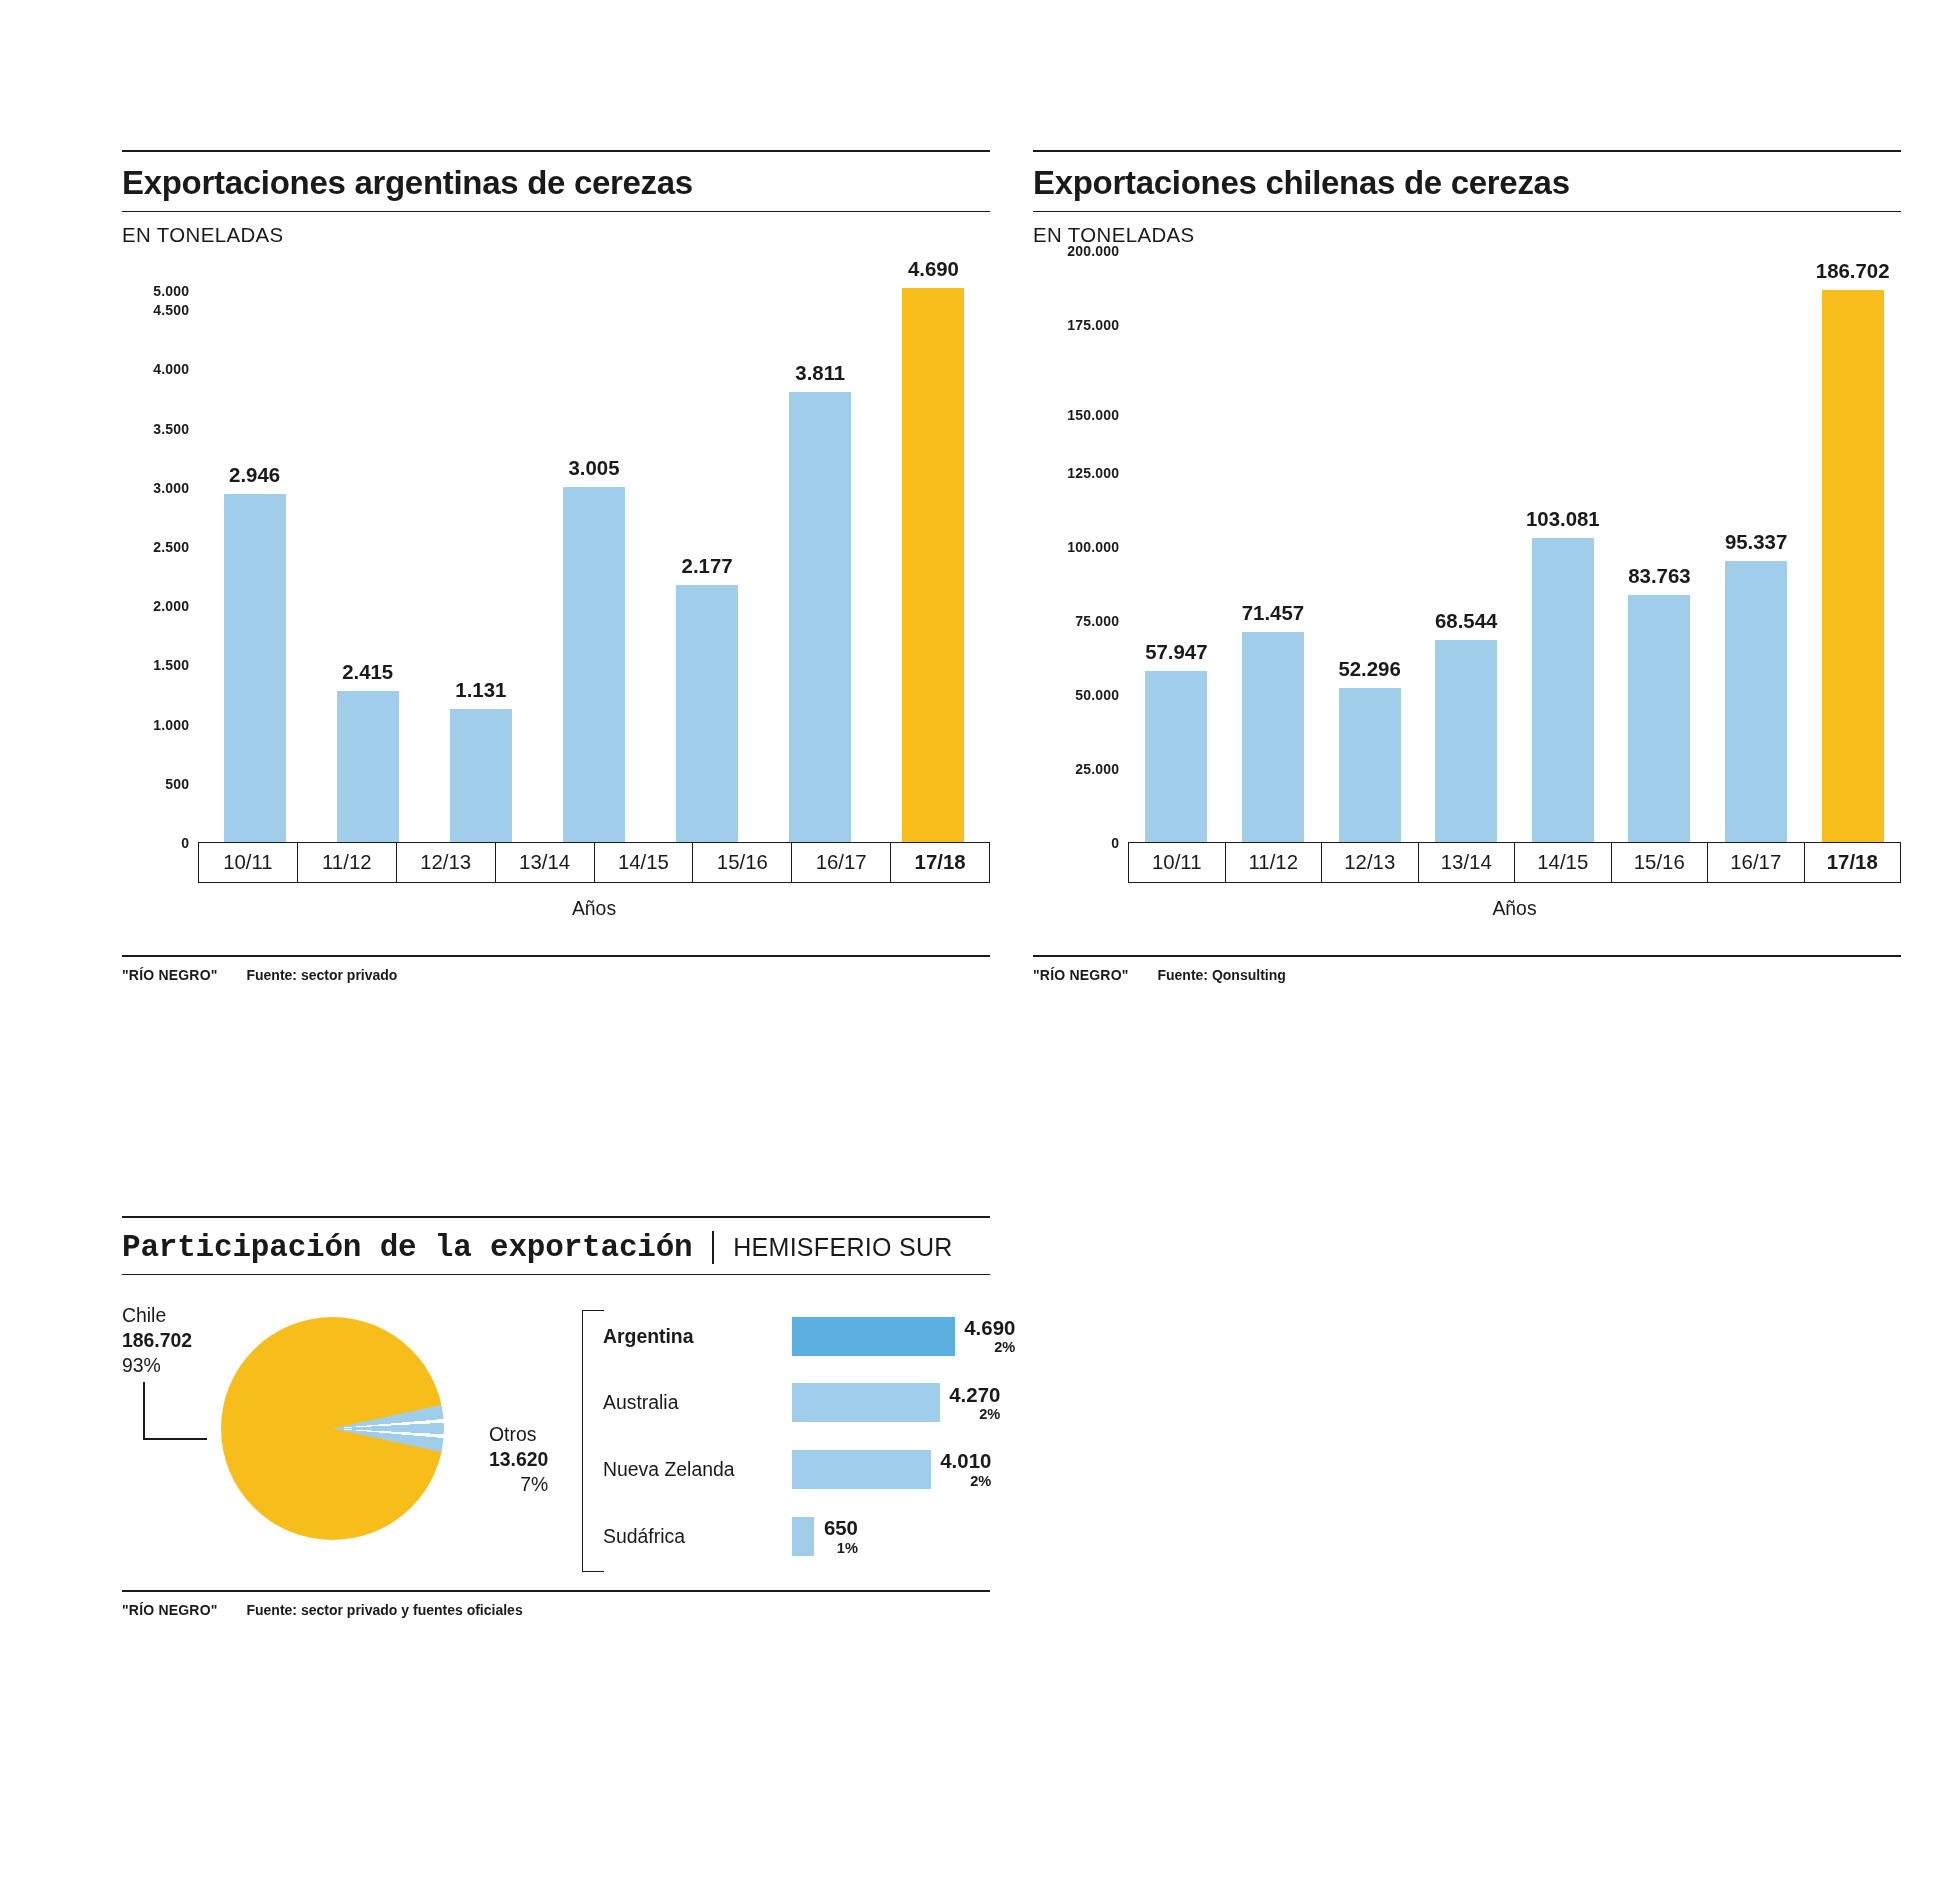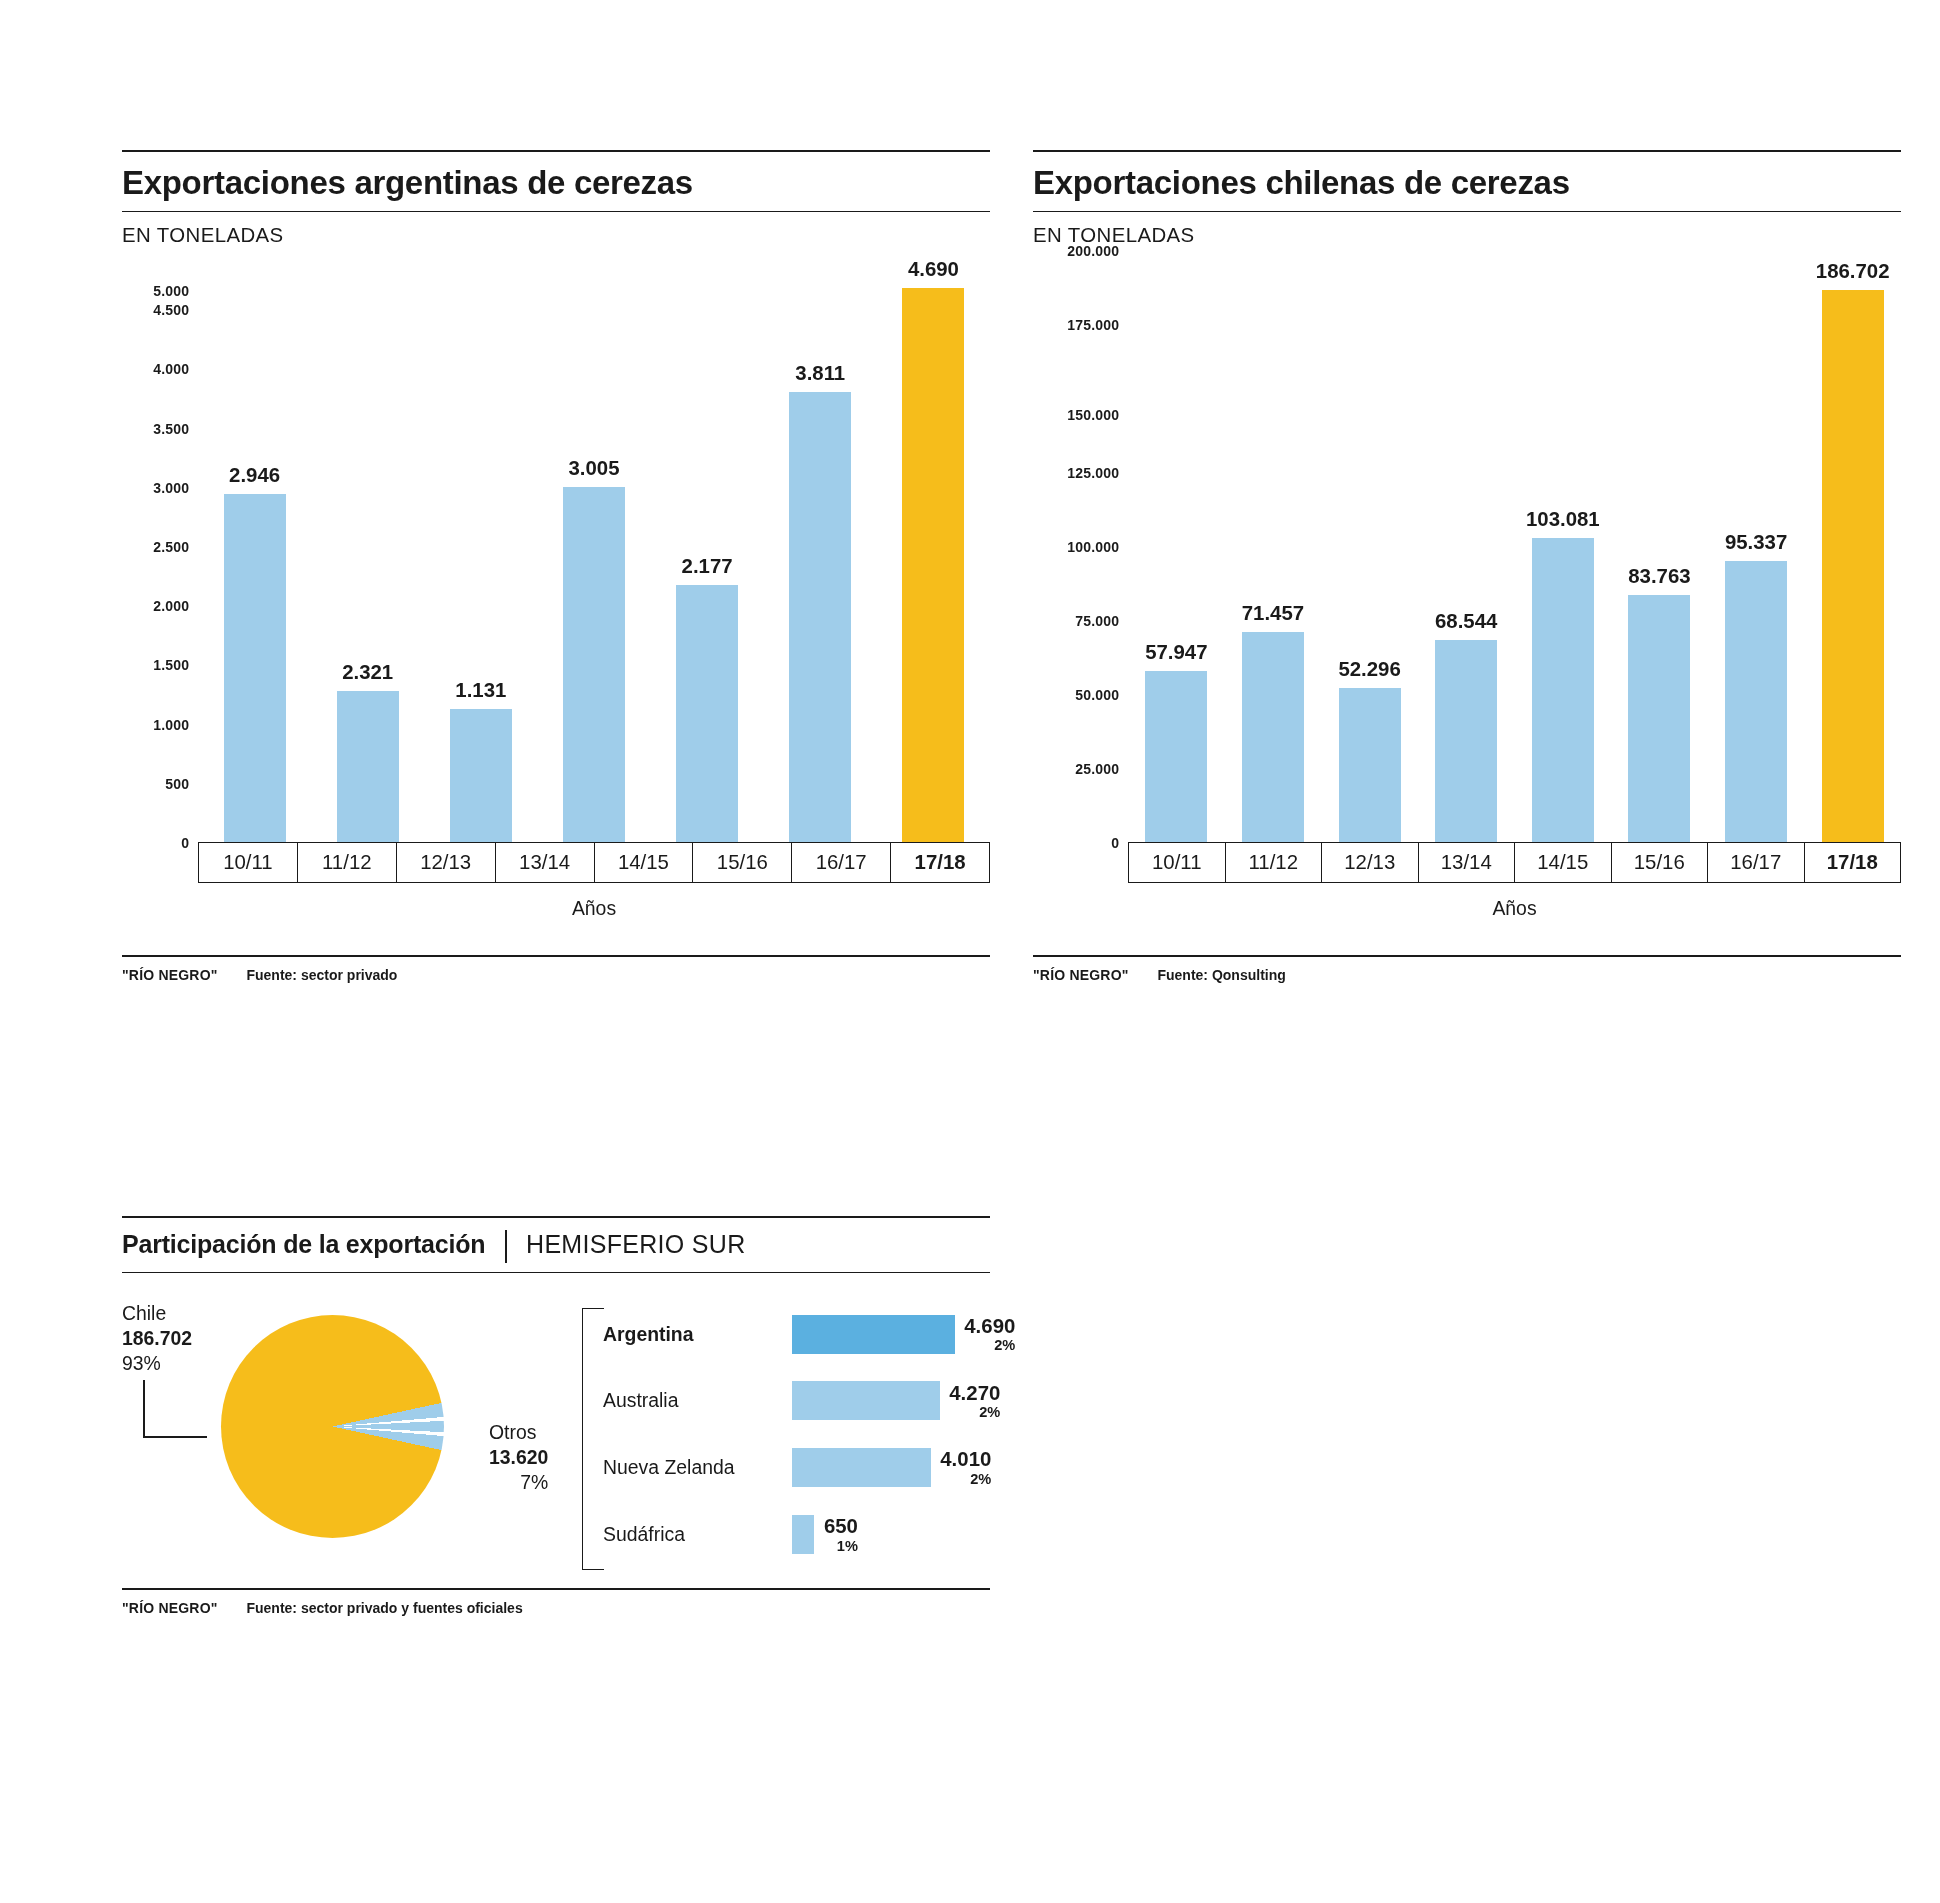--- a/index.html
+++ b/index.html
@@ -137,24 +137,25 @@
     padding-top: 13.6px;
   }
 
   
   .part-head {
     display: flex;
     align-items: baseline;
     padding: 11.6px 0 9.7px 0;
   }
   .part-head .t1 {
-    font-size: 25px;
+    font-size: 31px;
     font-weight: bold;
     letter-spacing: -0.2px;
     white-space: nowrap;
+    font-family: Liberation Mono, monospace;
   }
   .part-head .divider {
     width: 1.9px;
     height: 33px;
     background: #1a1a1a;
     margin: 0 19.4px;
     align-self: center;
   }
   .part-head .t2 {
     font-size: 25px;
@@ -248,21 +249,21 @@
         <div class="y-axis-label" style="top: 59px;">4.500</div>
         <div class="y-axis-label" style="top: 0px; margin-top: 40px;">5.000</div>
       </div>
 
     <div class="bars" id="arg-bars">
         <div class="bar-slot">
           <div class="bar-value">2.946</div>
           <div class="bar" style="height: 349px;"></div>
         </div>
         <div class="bar-slot">
-          <div class="bar-value">2.321</div>
+          <div class="bar-value">2.415</div>
           <div class="bar" style="height: 152px;"></div>
         </div>
         <div class="bar-slot">
           <div class="bar-value">1.131</div>
           <div class="bar" style="height: 134px;"></div>
         </div>
         <div class="bar-slot">
           <div class="bar-value">3.005</div>
           <div class="bar" style="height: 356px;"></div>
         </div>

